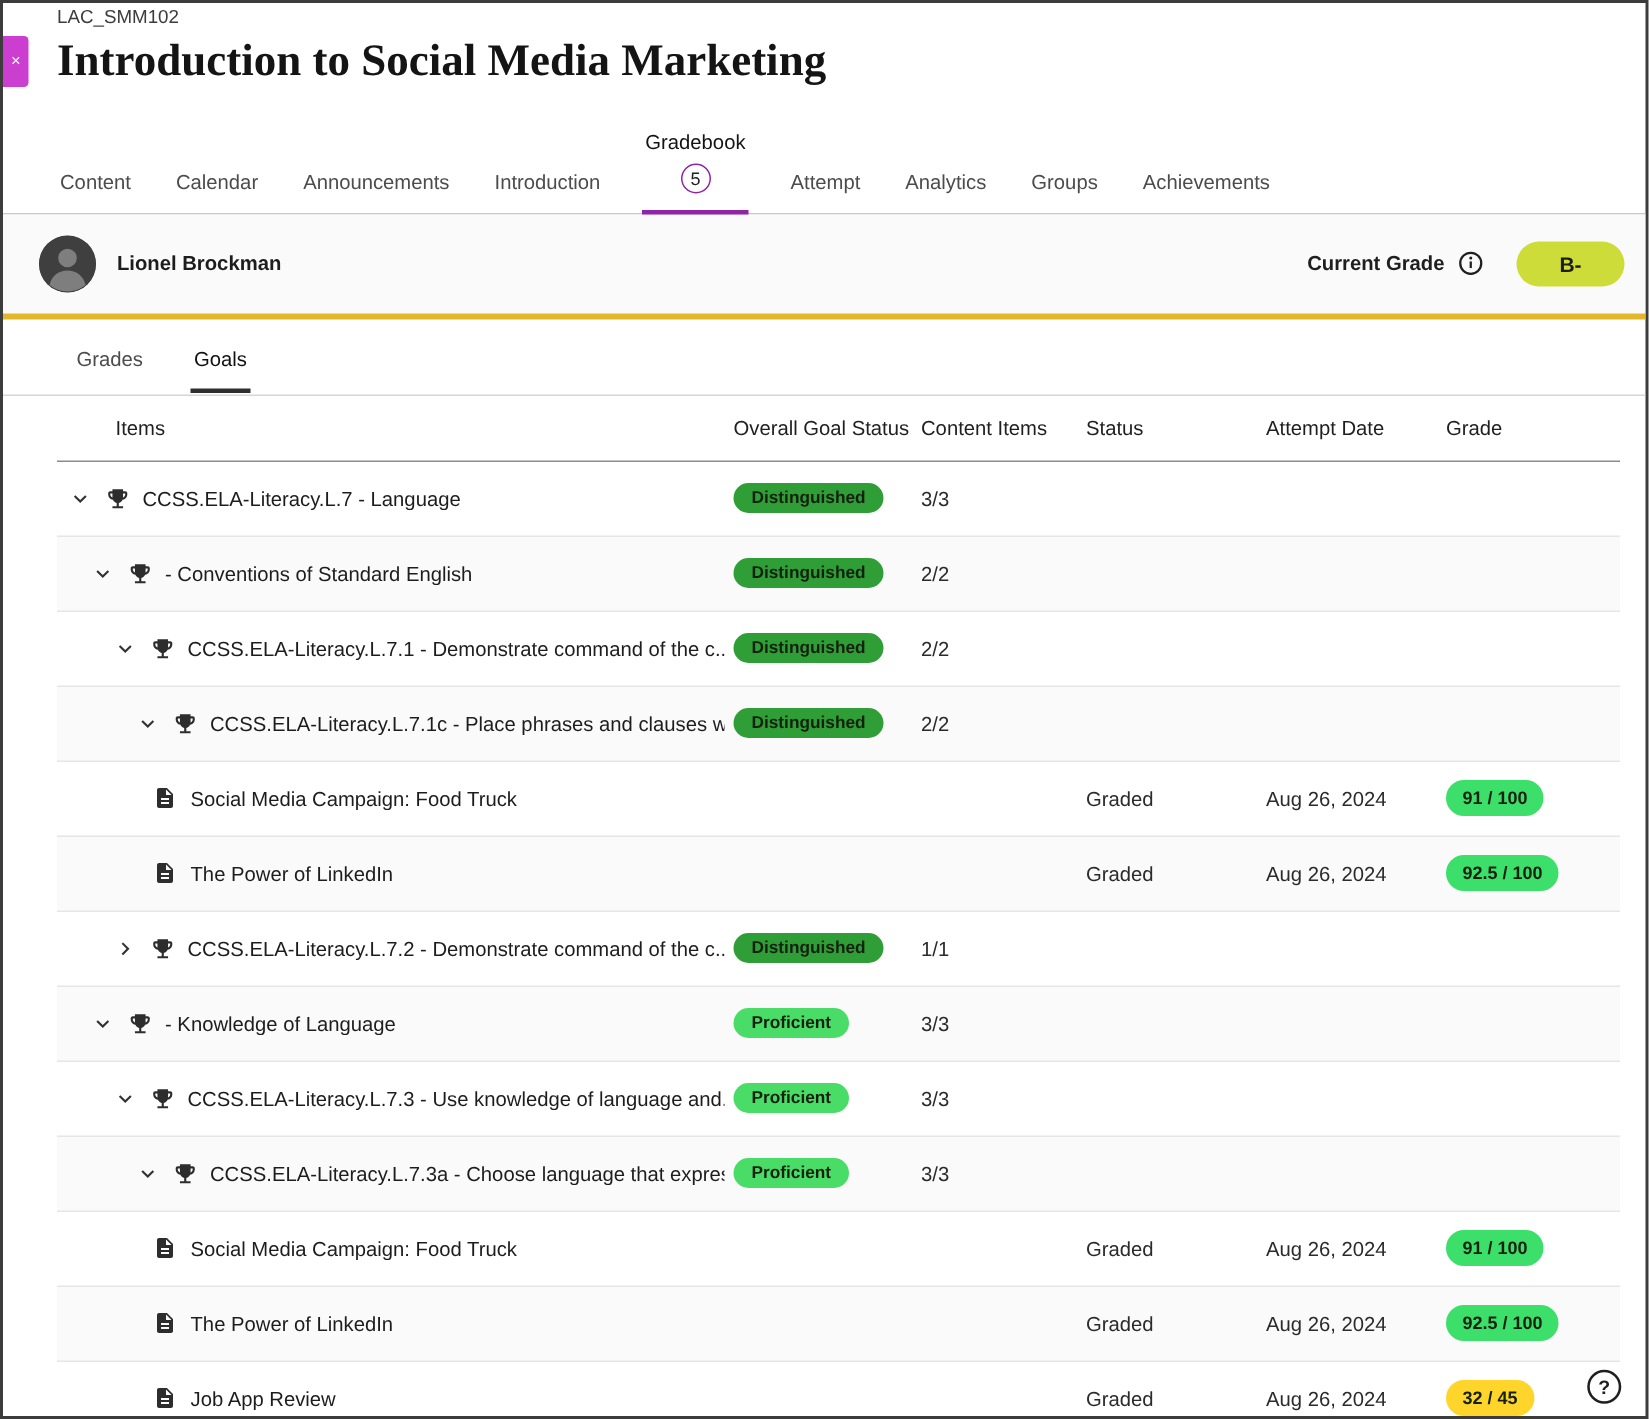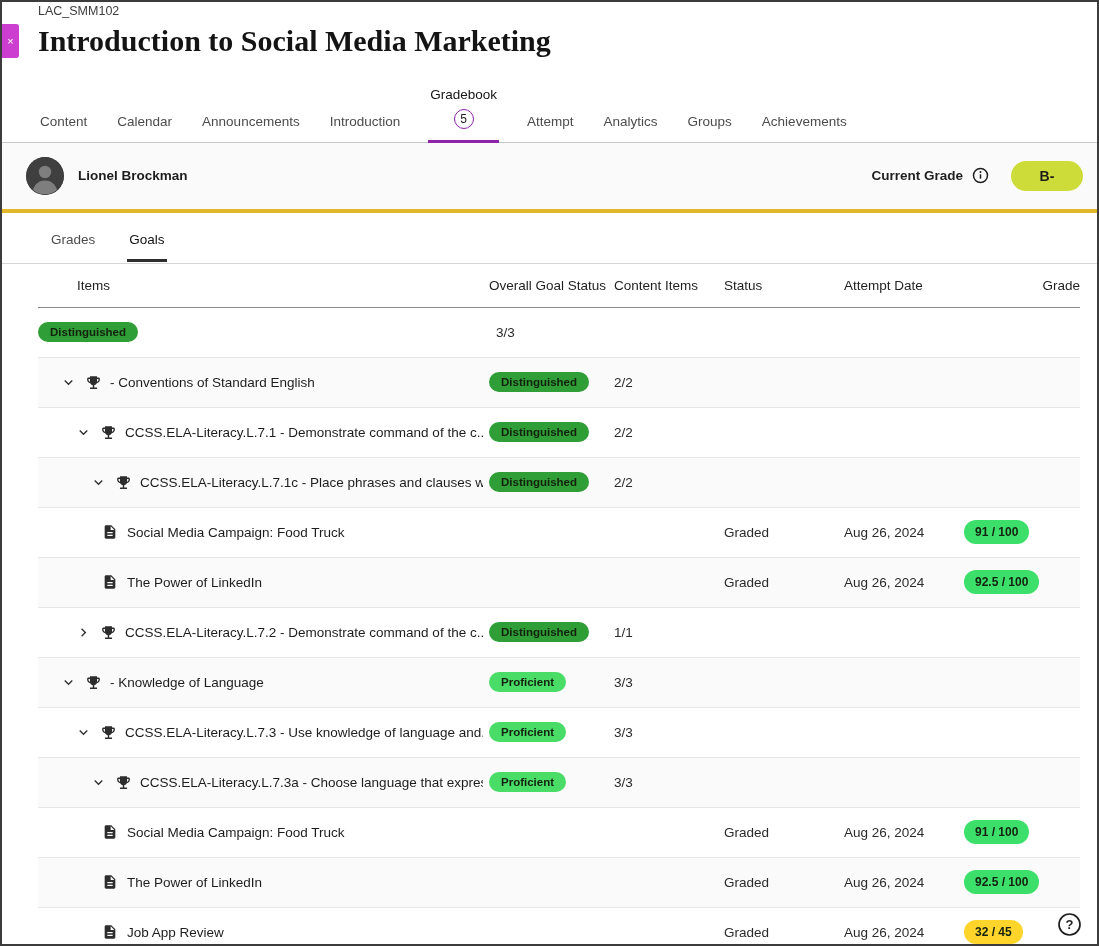--- a/index.html
+++ b/index.html
@@ -68,21 +68,21 @@
   
   .goals-table{margin:0 17px 0 36px;}
   .thead,.row{
     display:grid;
     grid-template-columns:451px 118px 110px 120px 115px 1fr;
     align-items:center;
   }
   .thead{height:44px;border-bottom:1px solid #8c8c8c;font-size:13.5px;color:#1f1f1f;}
   .th-items{padding-left:39px;}
   .th-content,.th-status,.th-date{padding-left:7px;}
-  .th-grade{padding-left:12px;text-align:right;}
+  .th-grade{padding-left:12px;}
   .row{height:50px;border-bottom:1px solid #e6e6e6;font-size:13.5px;background:#fff;}
   .row.alt{background:#fafafa;}
   .items-cell{display:flex;align-items:center;gap:8px;min-width:0;padding-right:6px;}
   .row-label{white-space:nowrap;overflow:hidden;color:#1d1d1d;}
   .chevron{width:18px;height:18px;flex:none;display:flex;align-items:center;justify-content:center;cursor:pointer;}
   .chevron svg{transition:transform .1s;}
   .chevron.collapsed svg{transform:rotate(-90deg);}
   .row-icon{width:17px;height:17px;flex:none;display:flex;}
   .pill{
     display:inline-block;padding:4px 12px;border-radius:13px;
@@ -169,20 +169,34 @@
   <div class="thead">
     <span class="th-items">Items</span>
     <span class="th-goal">Overall Goal Status</span>
     <span class="th-content">Content Items</span>
     <span class="th-status">Status</span>
     <span class="th-date">Attempt Date</span>
     <span class="th-grade">Grade</span>
   </div>
   <div id="table-body">
       <div class="row">
+    <div class="items-cell" style="padding-left: 6px;">
+      <span class="chevron">
+        <svg viewBox="0 0 24 24" width="17" height="17">
+              <path d="M16.59 8.59 12 13.17 7.41 8.59 6 10l6 6 6-6z" fill="#333"></path>
+            </svg>
+      </span>
+      <span class="row-icon trophy">
+        <svg viewBox="0 0 24 24" width="17" height="17">
+              <path fill="#2d2d2d" d="M19 5h-2V3H7v2H5c-1.1 0-2 .9-2 2v1c0 2.55 1.92 4.63 4.39 4.94.63 1.5 1.98 2.63 3.61 2.96V19H7v2h10v-2h-4v-3.1c1.63-.33 2.98-1.46 3.61-2.96C19.08 12.63 21 10.55 21 8V7c0-1.1-.9-2-2-2zM5 8V7h2v3.82C5.84 10.4 5 9.3 5 8zm14 0c0 1.3-.84 2.4-2 2.82V7h2v1z"></path>
+            </svg>
+      </span>
+
+      <span class="row-label">CCSS.ELA-Literacy.L.7 - Language</span>
+    </div>
     <div class="cell-goal">
       <span class="pill goal-pill" style="background: rgb(47, 158, 54);">Distinguished</span>
     </div>
     <div class="cell-content">3/3</div>
     <div class="cell-status"></div>
     <div class="cell-date"></div>
     <div class="cell-grade">
       
     </div>
   </div>

